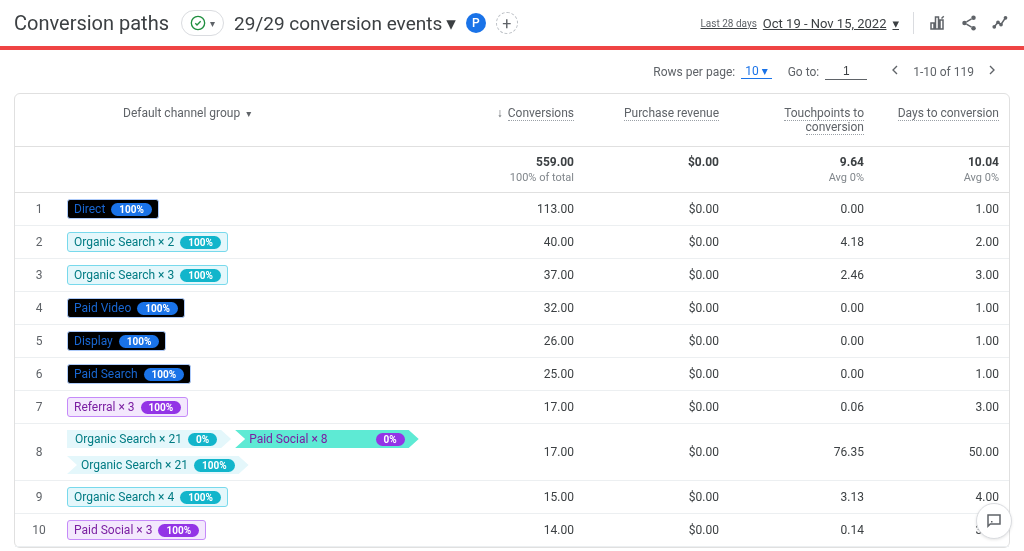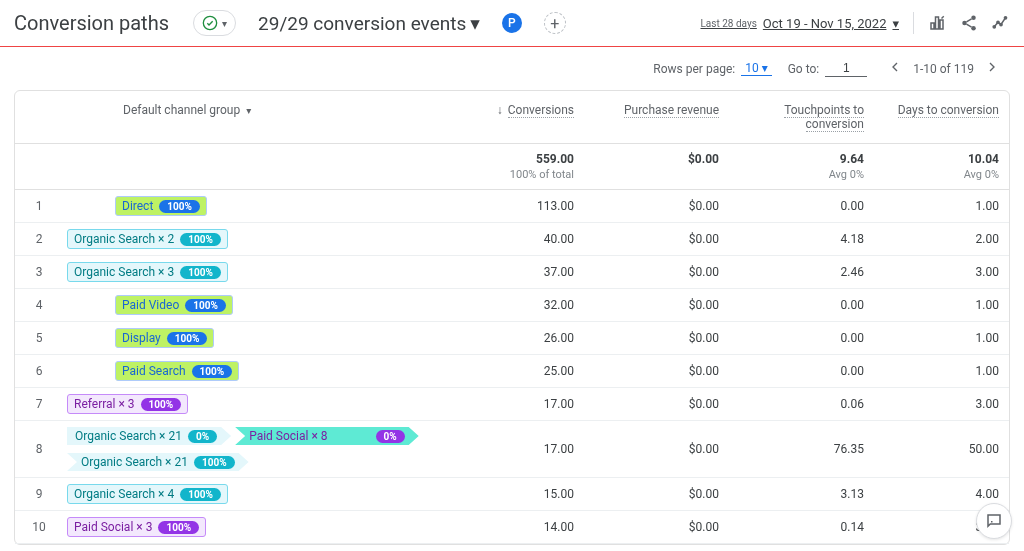--- a/index.html
+++ b/index.html
@@ -10,22 +10,22 @@
     color: #3c4043;
     width: 1024px;
     height: 551px;
     overflow: hidden;
     position: relative;
   }
   .header {
     display: flex;
     align-items: center;
     padding: 10px 14px;
-    border-bottom: 1px solid #ef4444;
-    gap: 22px;
+    border-bottom: 4px solid #ef4444;
+    gap: 10px;
   }
   .title {
     font-size: 20px;
     font-weight: 400;
     color: #3c4043;
     padding-right: 2px;
   }
   .chip {
     display: inline-flex;
     align-items: center;
@@ -121,21 +121,21 @@
   }
   .tag.chevron {
     border-radius:0; padding-right:14px;
     clip-path: polygon(0 0, calc(100% - 10px) 0, 100% 50%, calc(100% - 10px) 100%, 0 100%, 10px 50%);
     padding-left:14px; border:none;
   }
   .tag.chevron.first { clip-path: polygon(0 0, calc(100% - 10px) 0, 100% 50%, calc(100% - 10px) 100%, 0 100%); padding-left:8px;}
   .pct {
     border-radius:10px; padding:1px 8px; font-size:10px; font-weight:700; color:#fff;
   }
-  .c-blue   { background:#bef264; border-color:#aecbfa; color:#1967d2;margin-left:48px; }
+  .c-blue   { background:#000000; border-color:#aecbfa; color:#1967d2; }
   .c-blue .pct { background:#1a73e8; }
   .c-cyan   { background:#e4f7fb; border-color:#78d9ec; color:#007b83; }
   .c-cyan .pct { background:#12b5cb; }
   .c-purple { background:#f3e8fd; border-color:#c58af9; color:#7b1fa2; }
   .c-purple .pct { background:#9334e6; }
   .c-cyanchip { background:#e4f7fb; color:#007b83; }
   .c-cyanchip .pct { background:#12b5cb; }
   .c-purplechip { background:#5eead4; color:#7b1fa2;gap:48px; }
   .c-purplechip .pct { background:#9334e6; }
 

